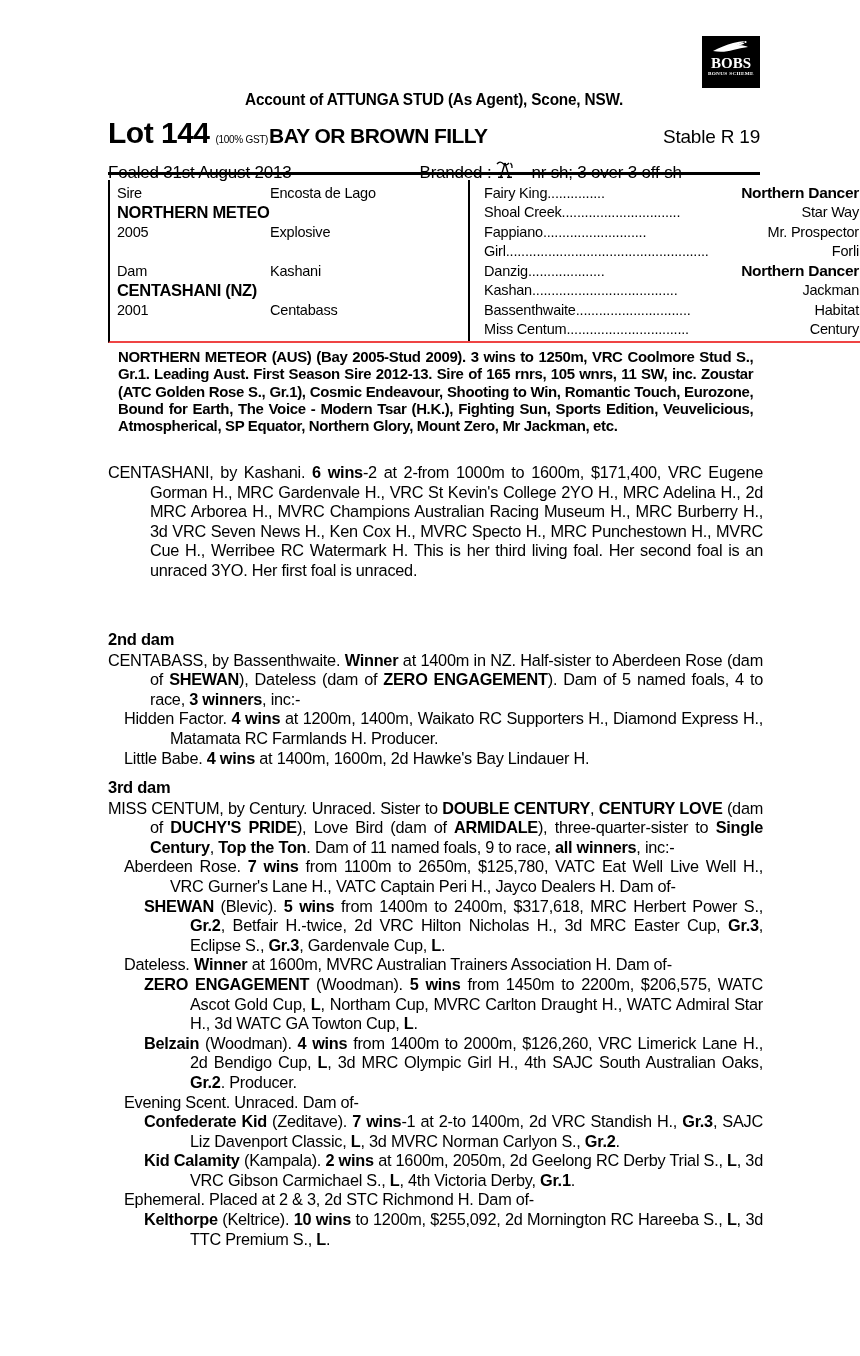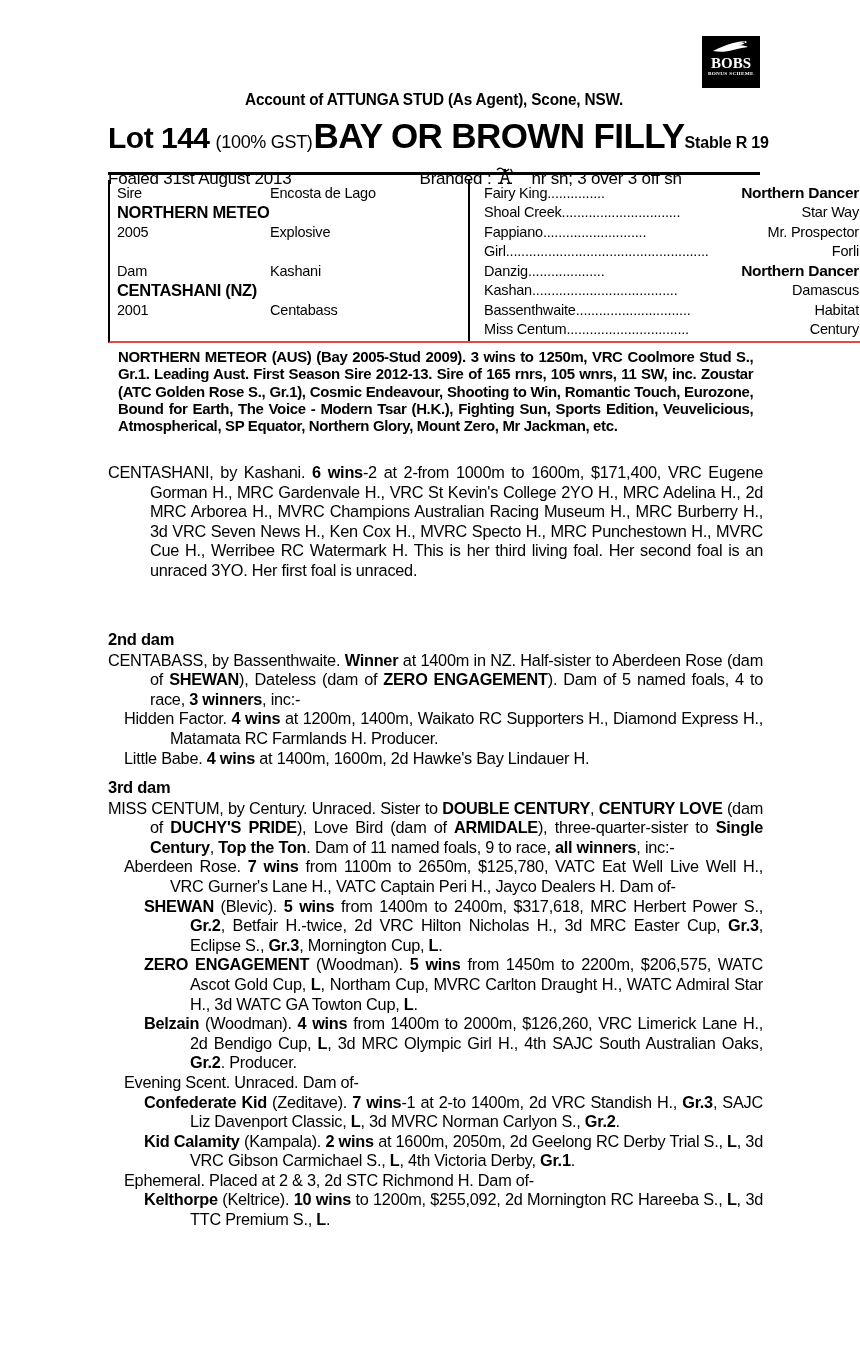--- a/index.html
+++ b/index.html
@@ -83,33 +83,33 @@
     align-items: baseline;
     margin-top: 7px;
     white-space: nowrap;
   }
   .lot-no {
     font-weight: bold;
     font-size: 30px;
     letter-spacing: -0.5px;
   }
   .gst {
-    font-size: 18px;
+    font-size: 10px;
     margin-left: 6px;
     margin-right: 1px;
     letter-spacing: -0.3px;
   }
   .horse-desc {
     font-weight: bold;
-    font-size: 35px;
+    font-size: 21px;
     letter-spacing: -0.6px;
   }
   .stable {
-    font-weight: bold;
-    font-size: 16px;
+    font-weight: normal;
+    font-size: 19px;
     margin-left: auto;
     letter-spacing: -0.2px;
   }
 
   .foal-row {
     display: flex;
     align-items: baseline;
     margin-top: 8px;
     font-size: 17px;
     letter-spacing: -0.2px;
@@ -341,21 +341,21 @@
           <span class="c-dots">....................</span>
           <span class="c-right b">Northern Dancer</span>
         </div>
       </div>
       <div class="ped-row">
         <div class="col-a nm-strong">CENTASHANI (NZ)</div>
         <div class="col-b"></div>
         <div class="col-c">
           <span class="c-left">Kashan</span>
           <span class="c-dots">......................................</span>
-          <span class="c-right">Damascus</span>
+          <span class="c-right">Jackman</span>
         </div>
       </div>
       <div class="ped-row">
         <div class="col-a">2001</div>
         <div class="col-b">Centabass</div>
         <div class="col-c">
           <span class="c-left">Bassenthwaite </span>
           <span class="c-dots">..............................</span>
           <span class="c-right">Habitat</span>
         </div>
@@ -385,22 +385,23 @@
     <p class="para hang2 nojust"><span>Little Babe. </span><b>4 wins</b><span> at 1400m, 1600m, 2d Hawke's Bay Lindauer H.</span></p>
   </div>
 
   <div class="body-txt" id="sec3">
     <div class="dam-head">3rd dam</div>
 
     <p class="para hang1"><span>MISS CENTUM, by Century. Unraced. Sister to </span><b>DOUBLE CENTURY</b><span>, </span><b>CENTURY LOVE</b><span> (dam of </span><b>DUCHY'S PRIDE</b><span>), Love Bird (dam of </span><b>ARMIDALE</b><span>), three-quarter-sister to </span><b>Single Century</b><span>, </span><b>Top the Ton</b><span>. Dam of 11 named foals, 9 to race, </span><b>all winners</b><span>, inc:-</span></p>
 
     <p class="para hang2"><span>Aberdeen Rose. </span><b>7 wins</b><span> from 1100m to 2650m, $125,780, VATC Eat Well Live Well H., VRC Gurner's Lane H., VATC Captain Peri H., Jayco Dealers H. Dam of-</span></p>
 
-    <p class="para hang3"><b>SHEWAN</b><span> (Blevic). </span><b>5 wins</b><span> from 1400m to 2400m, $317,618, MRC Herbert Power S., </span><b>Gr.2</b><span>, Betfair H.-twice, 2d VRC Hilton Nicholas H., 3d MRC Easter Cup, </span><b>Gr.3</b><span>, Eclipse S., </span><b>Gr.3</b><span>, Mornington Cup, </span><b>L</b><span>.</span></p>
-
+    <p class="para hang3"><b>SHEWAN</b><span> (Blevic). </span><b>5 wins</b><span> from 1400m to 2400m, $317,618, MRC Herbert Power S., </span><b>Gr.2</b><span>, Betfair H.-twice, 2d VRC Hilton Nicholas H., 3d MRC Easter Cup, </span><b>Gr.3</b><span>, Eclipse S., </span><b>Gr.3</b><span>, Gardenvale Cup, </span><b>L</b><span>.</span></p>
+
+    <p class="para hang2 nojust"><span>Dateless. </span><b>Winner</b><span> at 1600m, MVRC Australian Trainers Association H. Dam of-</span></p>
 
     <p class="para hang3"><b>ZERO ENGAGEMENT</b><span> (Woodman). </span><b>5 wins</b><span> from 1450m to 2200m, $206,575, WATC Ascot Gold Cup, </span><b>L</b><span>, Northam Cup, MVRC Carlton Draught H., WATC Admiral Star H., 3d WATC GA Towton Cup, </span><b>L</b><span>.</span></p>
 
     <p class="para hang3"><b>Belzain</b><span> (Woodman). </span><b>4 wins</b><span> from 1400m to 2000m, $126,260, VRC Limerick Lane H., 2d Bendigo Cup, </span><b>L</b><span>, 3d MRC Olympic Girl H., 4th SAJC South Australian Oaks, </span><b>Gr.2</b><span>. Producer.</span></p>
 
     <p class="para hang2 nojust">Evening Scent. Unraced. Dam of-</p>
 
     <p class="para hang3"><b>Confederate Kid</b><span> (Zeditave). </span><b>7 wins</b><span>-1 at 2-to 1400m, 2d VRC Standish H., </span><b>Gr.3</b><span>, SAJC Liz Davenport Classic, </span><b>L</b><span>, 3d MVRC Norman Carlyon S., </span><b>Gr.2</b><span>.</span></p>
 
     <p class="para hang3"><b>Kid Calamity</b><span> (Kampala). </span><b>2 wins</b><span> at 1600m, 2050m, 2d Geelong RC Derby Trial S., </span><b>L</b><span>, 3d VRC Gibson Carmichael S., </span><b>L</b><span>, 4th Victoria Derby, </span><b>Gr.1</b><span>.</span></p>

